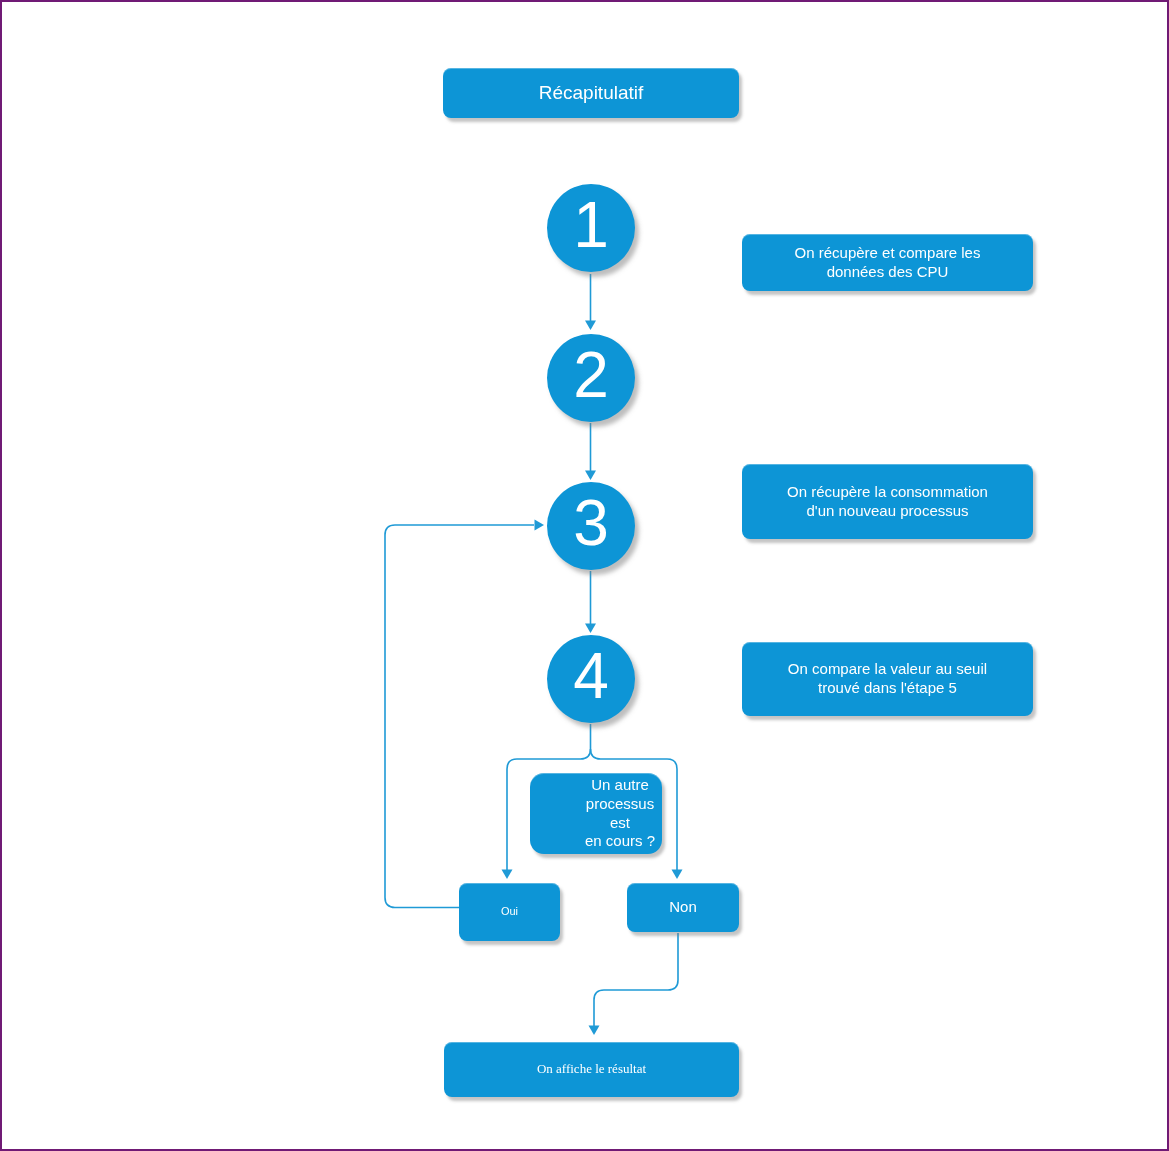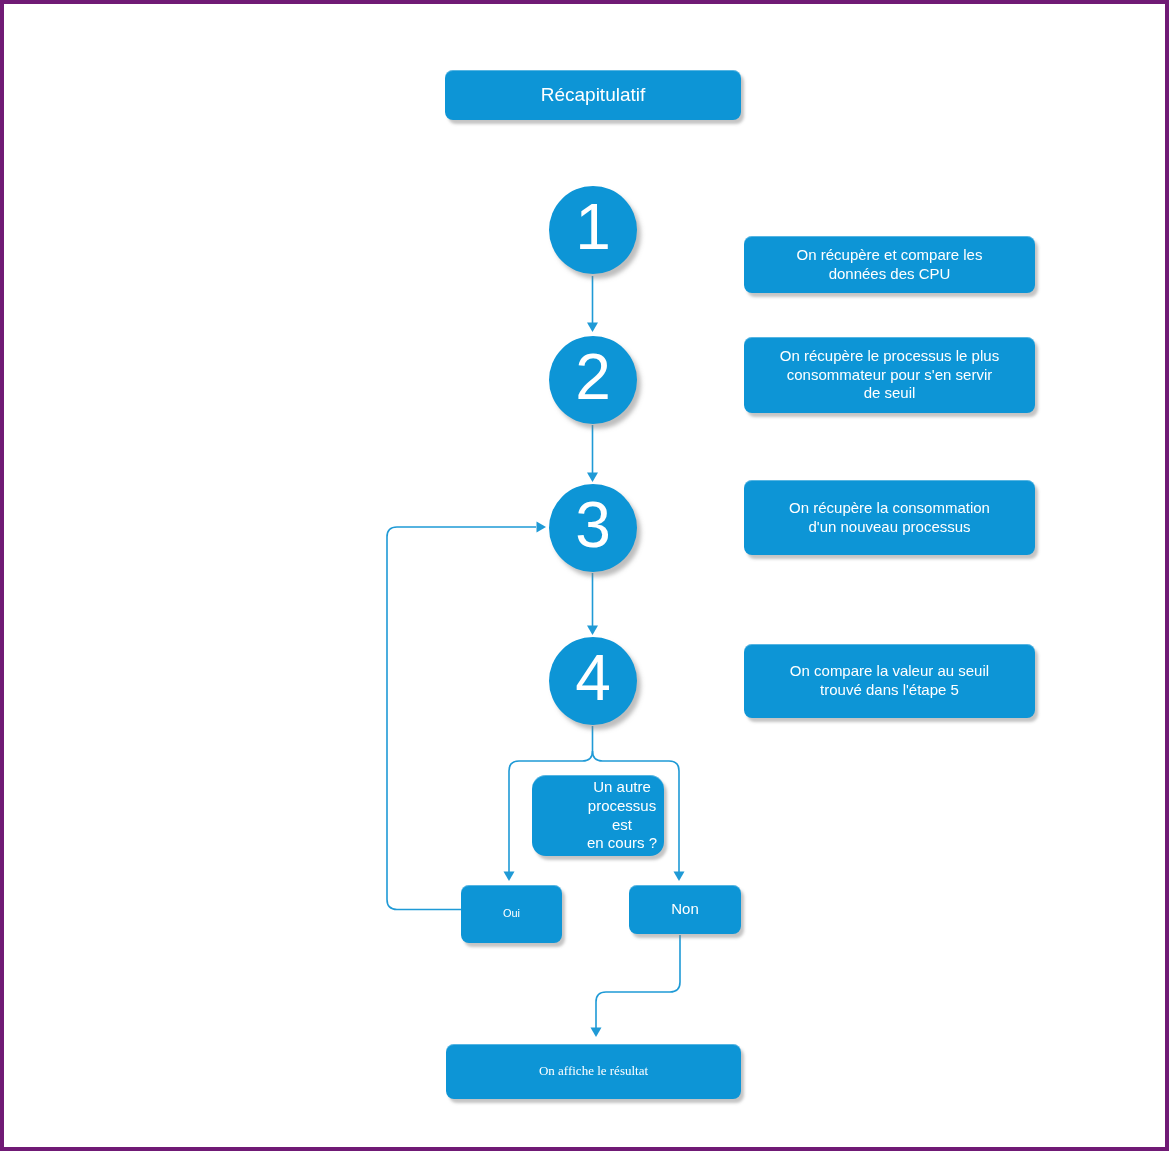--- a/index.html
+++ b/index.html
@@ -2,21 +2,21 @@
 <html><head>
 <meta charset="utf-8">
 <style>
   html, body { margin: 0; padding: 0; background: #ffffff; }
   * { box-sizing: border-box; }
   .canvas {
     position: relative;
     width: 1169px;
     height: 1151px;
     background: #ffffff;
-    border: 4px solid #701a75;
+    border: 2px solid #701a75;
     font-family: "Liberation Sans", sans-serif;
     overflow: hidden;
   }
   .connectors {
     position: absolute;
     left: 0; top: 0;
     width: 1169px; height: 1151px;
     pointer-events: none;
   }
   .node {
@@ -47,21 +47,21 @@
     padding-bottom: 6px;
   }
   .title-box    { left: 441px; top: 66px;  width: 296px; height: 50px; border-radius: 8px;  font-size: 19px; }
   .circle-1     { left: 545px; top: 182px; }
   .circle-2     { left: 545px; top: 332px; }
   .circle-3     { left: 545px; top: 480px; }
   .circle-4     { left: 545px; top: 633px; }
   .step-box     { left: 740px; width: 291px; border-radius: 8px; font-size: 15px; padding: 4px 10px; }
   .step-box-1   { top: 196px; height: 57px; margin-top: 36px; }
   .step-box-2   { top: 333px; height: 76px; }
-  .step-box-3   { top: 476px; height: 75px; }
+  .step-box-3   { top: 462px; height: 75px; }
   .step-box-4   { top: 640px; height: 74px; }
   .side-note    { left: 62px;  top: 621px; width: 304px; height: 110px; border-radius: 10px; font-size: 19px; line-height: 1.35; }
   .decision-box { left: 528px; top: 771px; width: 132px; height: 81px;  border-radius: 14px; font-size: 15px; padding-left: 48px; }
   .oui-box      { left: 457px; top: 881px; width: 101px; height: 58px;  border-radius: 8px;  font-size: 11px; }
   .non-box      { left: 625px; top: 881px; width: 112px; height: 49px;  border-radius: 8px;  font-size: 15px; }
   .result-box   { left: 442px; top: 1040px; width: 295px; height: 55px; border-radius: 8px;  font-size: 13px; font-family: Liberation Serif, serif; }
 </style>
 </head>
 <body>
 
@@ -99,23 +99,20 @@
 
   <div class="circle circle-1">
     <span>1</span>
   </div>
   <div class="node step-box step-box-1">On récupère et compare les
 données des CPU</div>
 
   <div class="circle circle-2">
     <span>2</span>
   </div>
-  <div class="node step-box step-box-2">On récupère le processus le plus
-consommateur pour s'en servir
-de seuil</div>
 
   <div class="circle circle-3">
     <span>3</span>
   </div>
   <div class="node step-box step-box-3">On récupère la consommation
 d'un nouveau processus</div>
 
   <div class="circle circle-4">
     <span>4</span>
   </div>

